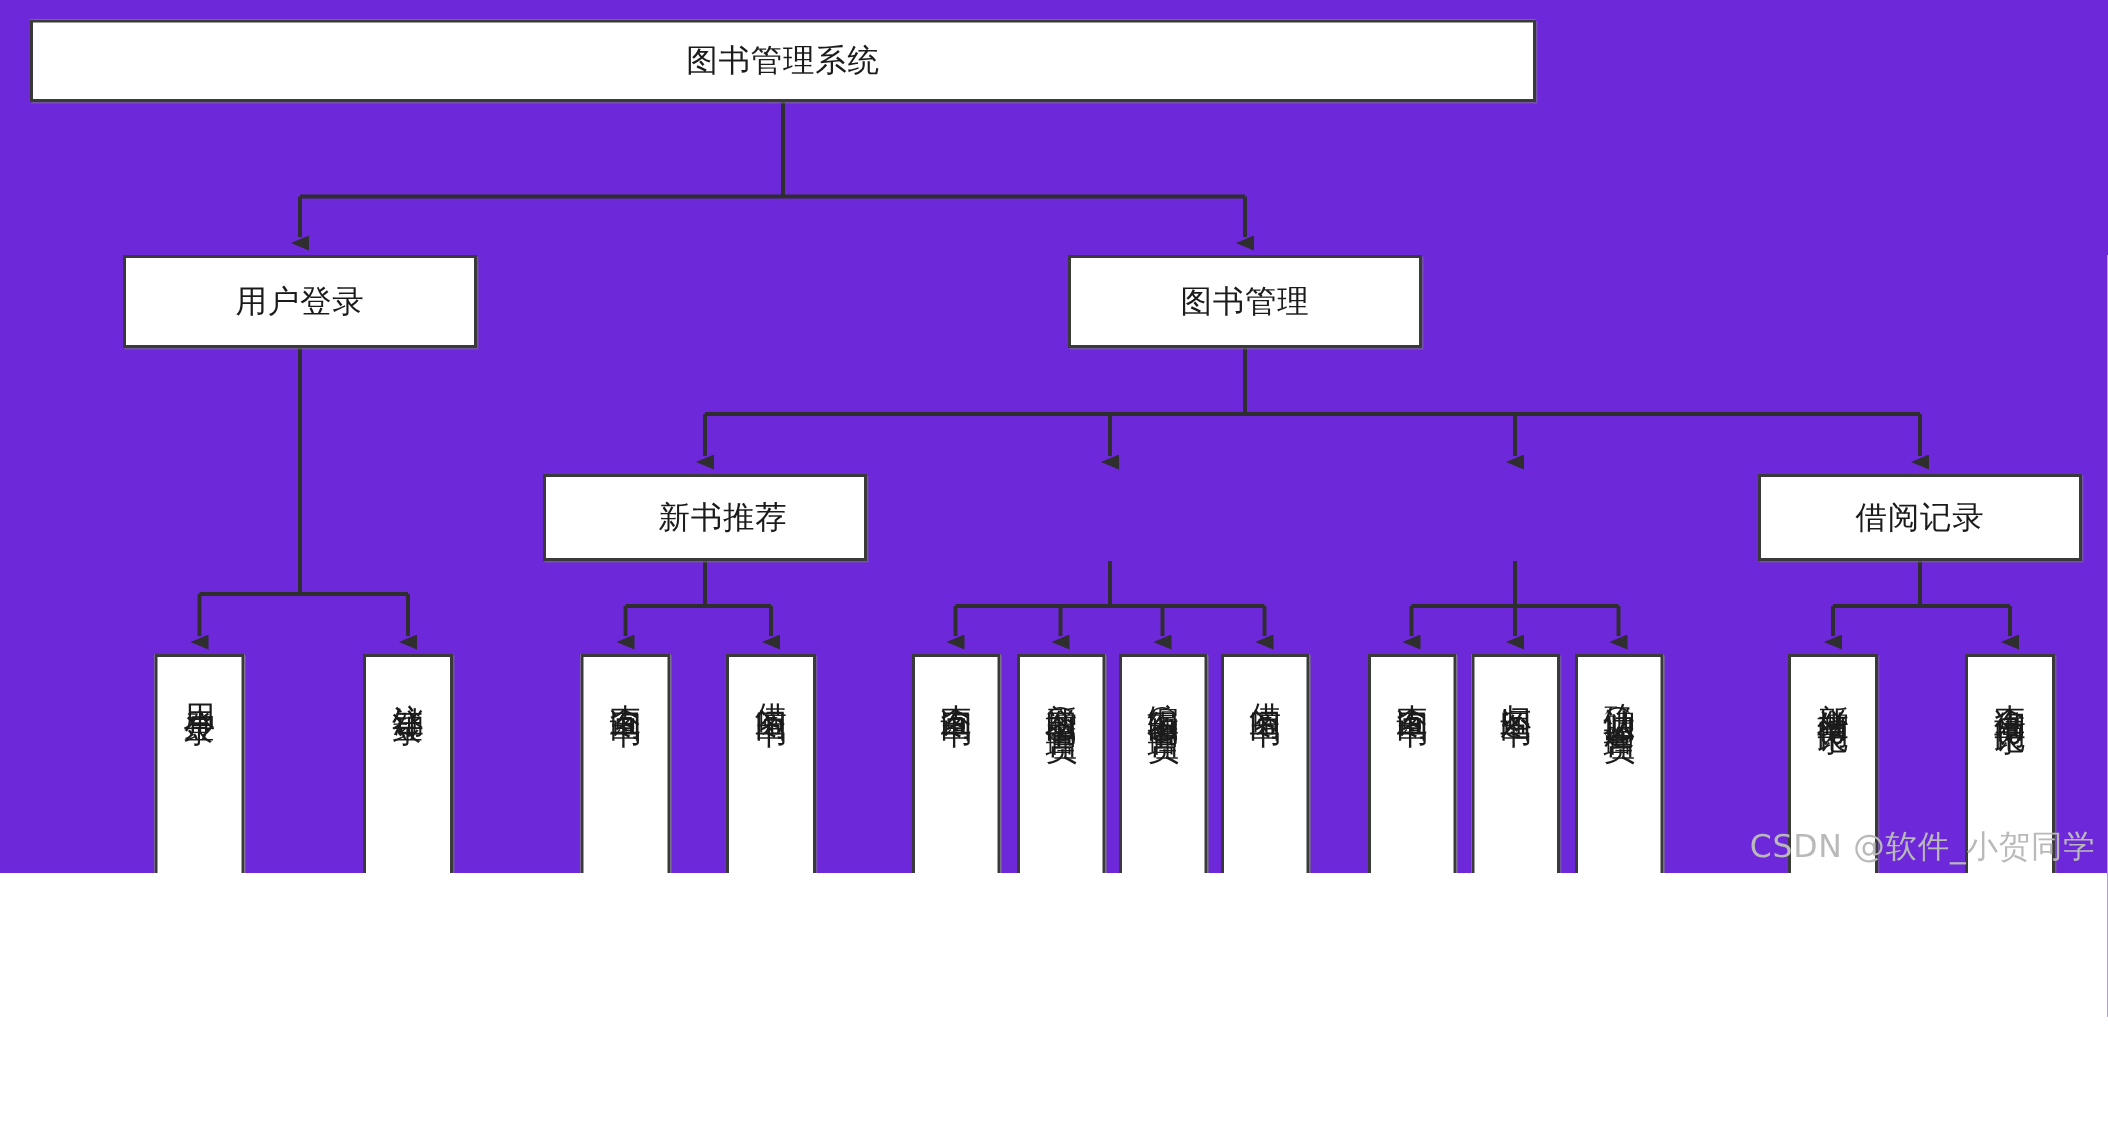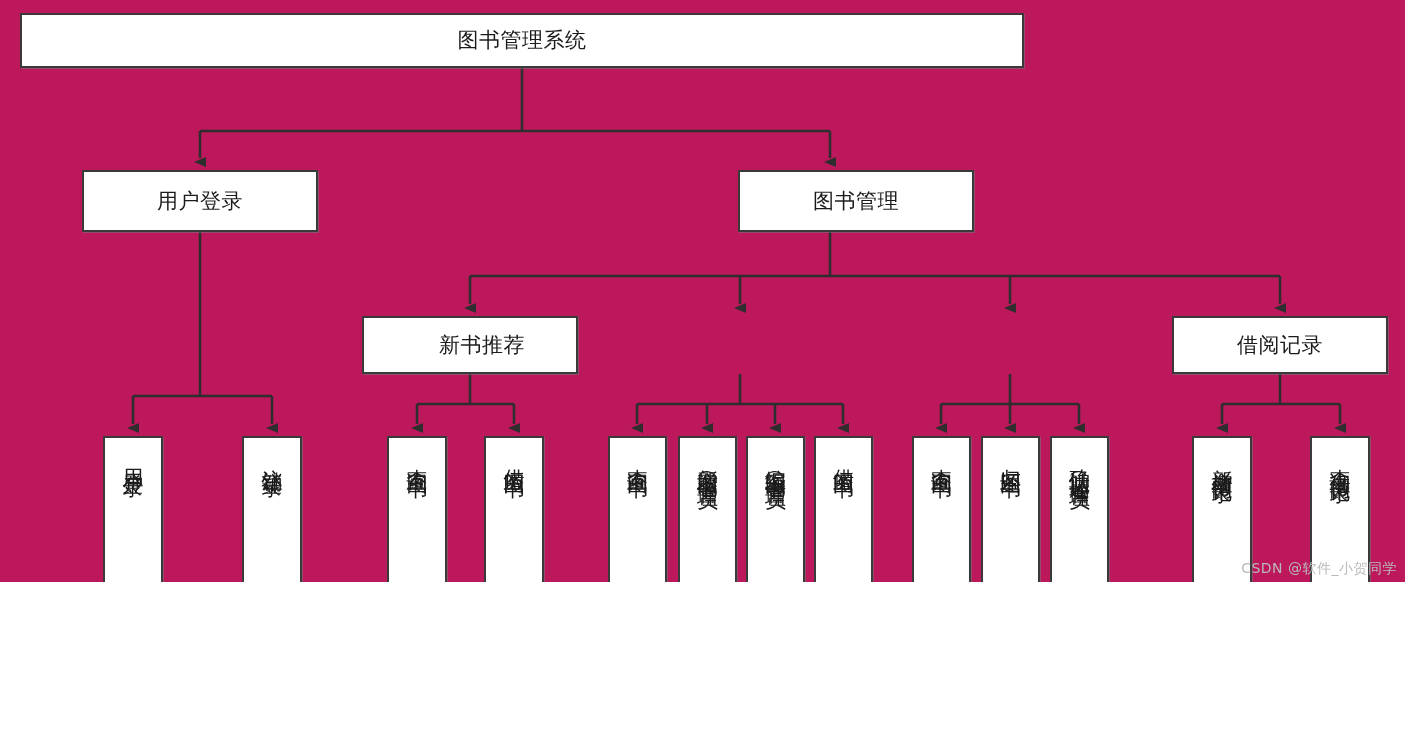--- a/index.html
+++ b/index.html
@@ -7,21 +7,21 @@
     padding: 0;
     background: #ffffff;
   }
   body {
     font-family: "DejaVu Sans", "Liberation Sans", sans-serif;
   }
   #canvas {
     position: relative;
     width: 1405px;
     height: 582px;
-    background: #be185d;
+    background: #6d28d9;
     overflow: hidden;
   }
   svg.edges {
     position: absolute;
     left: 0;
     top: 0;
     width: 1405px;
     height: 747px;
     pointer-events: none;
   }
@@ -53,21 +53,21 @@
     text-orientation: upright;
     -webkit-text-orientation: upright;
     white-space: nowrap;
     letter-spacing: 3px;
     font-size: 21px;
   }
   .watermark {
     position: absolute;
     right: 8px;
     bottom: 4px;
-    font-size: 14px;
+    font-size: 21px;
     color: #b9b9b9;
     letter-spacing: 0.5px;
     white-space: nowrap;
   }
 </style>
 </head>
 <body>
 
 <div id="canvas">
 
@@ -121,21 +121,21 @@
     </g>
   </svg>
 
   <div class="node" style="left:20px; top:13px; width:1004px; height:55px;">
     <span class="lbl">图书管理系统</span>
   </div>
 
   <div class="node" style="left:82px; top:170px; width:236px; height:62px;">
     <span class="lbl">用户登录</span>
   </div>
-  <div class="node" style="left:712px; top:170px; width:236px; height:62px;margin-left:26px;">
+  <div class="node" style="left:712px; top:170px; width:236px; height:62px;">
     <span class="lbl">图书管理</span>
   </div>
 
   <div class="node" style="left:362px; top:316px; width:216px; height:58px;padding-left:24px;">
     <span class="lbl">新书推荐</span>
   </div>
   <div class="node" style="left:1172px; top:316px; width:216px; height:58px;">
     <span class="lbl">借阅记录</span>
   </div>
 

